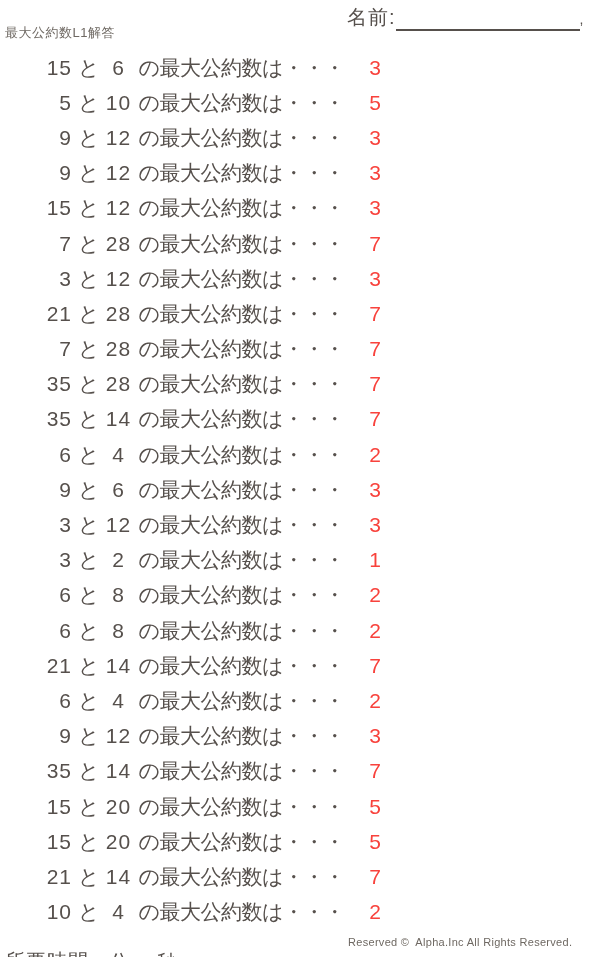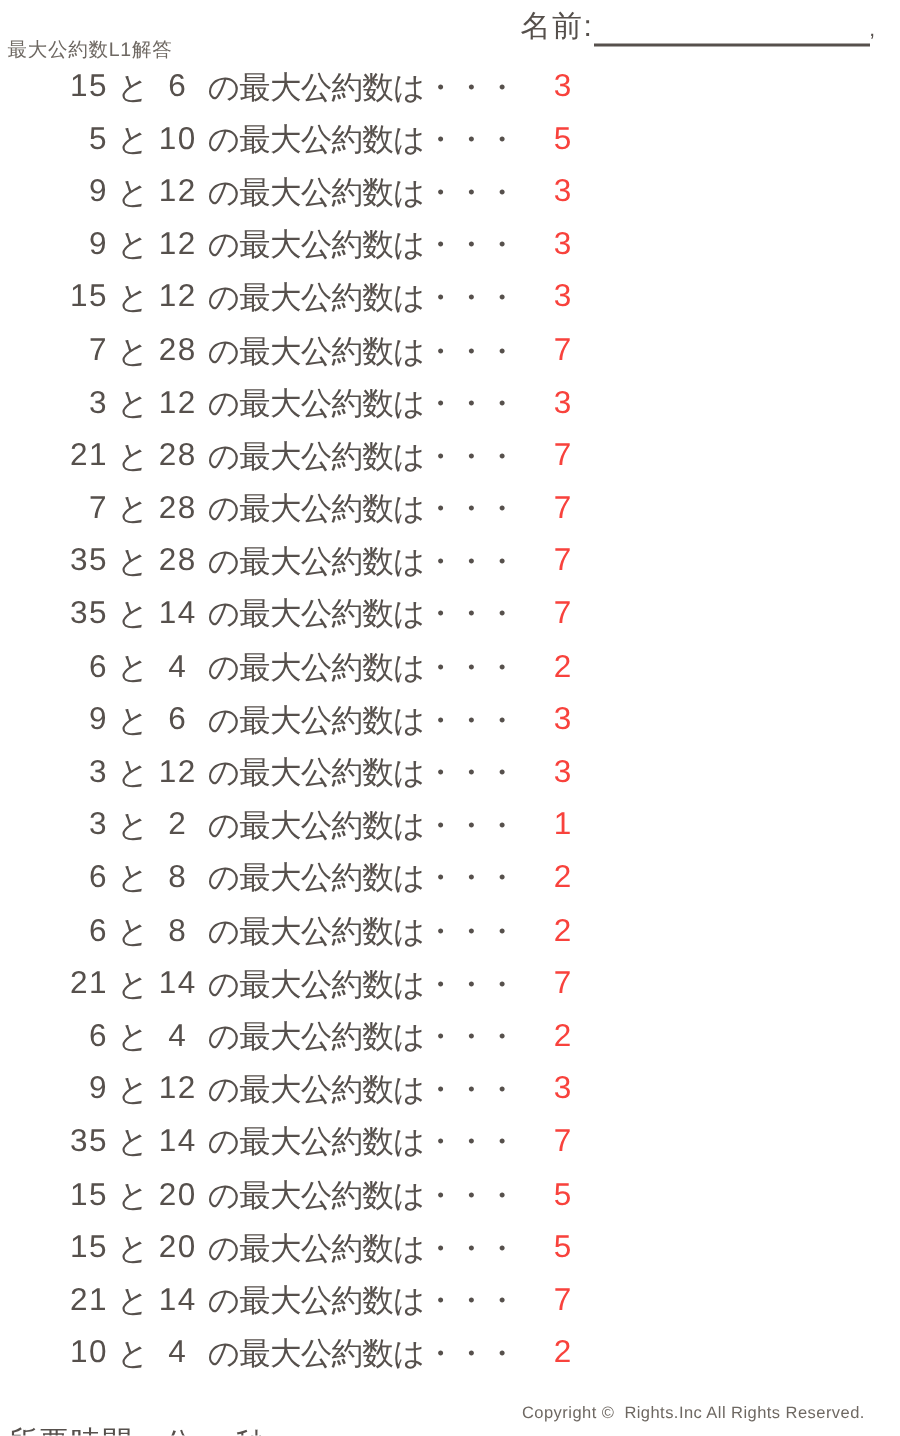--- a/index.html
+++ b/index.html
@@ -25,21 +25,21 @@
     font-size:20px;letter-spacing:1px;
     white-space:nowrap;
   }
   .name-line{
     display:inline-block;width:184px;height:24px;
     border-bottom:2px solid var(--ink);
     vertical-align:bottom;
   }
   .name-line-end{font-size:14px;}
   .problems{
-    position:absolute;left:30px;top:40px;width:545px;
+    position:absolute;left:30px;top:50px;width:545px;
   }
   .row{
     position:relative;height:35.2px;
     display:flex;align-items:center;
     font-size:21px;
   }
   .num-a{display:inline-block;width:42px;text-align:right;letter-spacing:1px;}
   .conn{margin:0 3px 0 6px;}
   .num-b{display:inline-block;width:32px;text-align:center;letter-spacing:1px;}
   .phrase{margin-left:4px;letter-spacing:-0.5px;font-family:Liberation Mono, monospace;}
@@ -277,13 +277,13 @@
       <span class="answer">2</span>
     </div>
   </main>
 
 <div class="footer-time">
   <span>所要時間:</span><span class="time-line"><span class="time-unit">分</span><span class="time-unit">秒</span></span>
 </div>
 
 <div class="progress">326/400</div>
 
-<div class="copyright">Copyright ©  Rights.Inc All Rights Reserved.</div>
+<div class="copyright">Reserved ©  Alpha.Inc All Rights Reserved.</div>
 
 </body></html>

